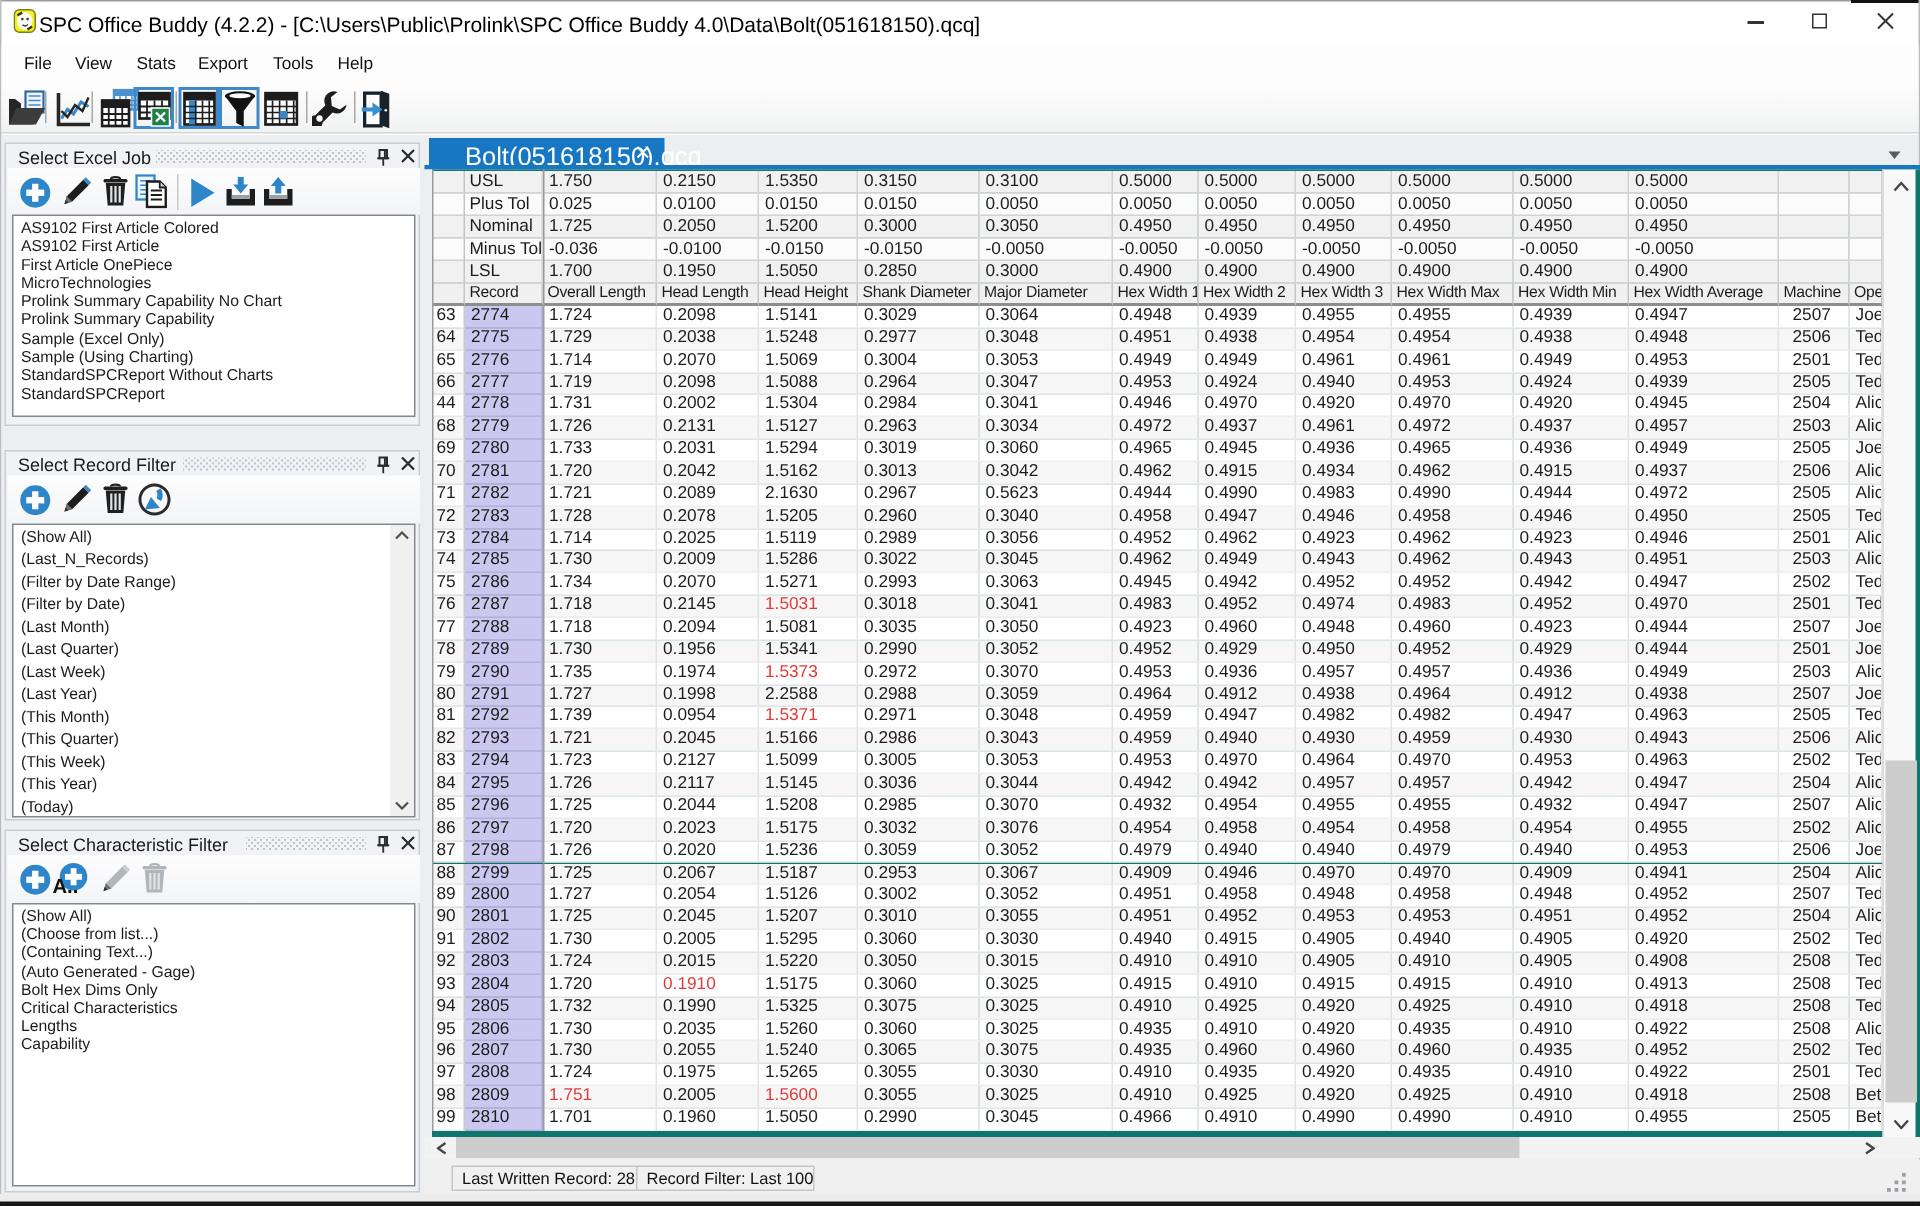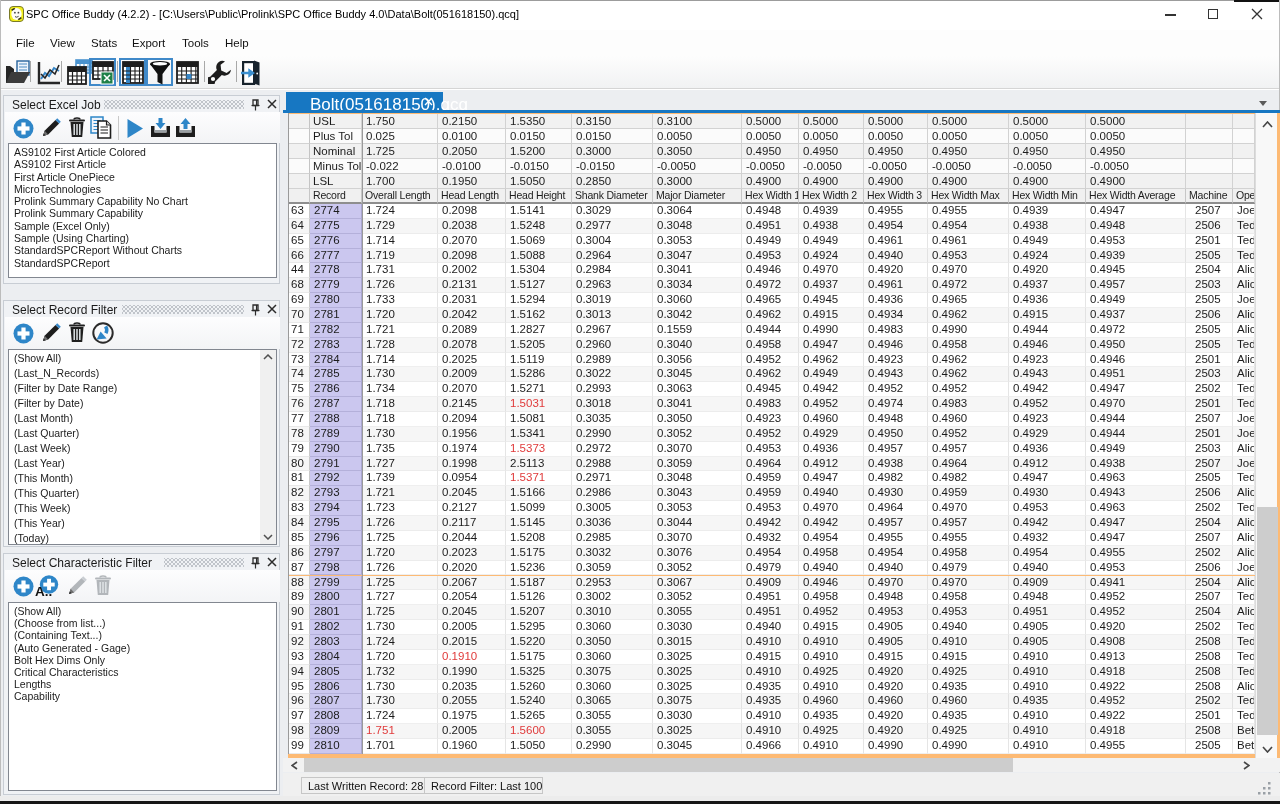--- a/index.html
+++ b/index.html
@@ -5,21 +5,21 @@
 html,body{width:1280px;height:804px;overflow:hidden;background:#fff;
  font-family:"Liberation Sans",sans-serif;-webkit-font-smoothing:antialiased}
 #win{position:absolute;left:0;top:0;width:1280px;height:804px;background:#fff;overflow:hidden}
 .abs{position:absolute}
 
 #topline{position:absolute;left:0;top:0;width:1280px;height:1px;background:#9c9c9c}
 #toplineblack{position:absolute;left:1234px;top:0;width:46px;height:2px;background:#111}
 #leftline{position:absolute;left:0;top:0;width:1px;height:801px;background:#bcbcbc}
 #rightline{position:absolute;right:0;top:0;width:1px;height:801px;background:#bcbcbc}
 #titlebar{position:absolute;left:1px;top:1px;width:1278px;height:29px;background:#fff}
-#title{position:absolute;left:26px;top:8px;font-size:11px;color:#000;white-space:pre}
+#title{position:absolute;left:26px;top:8px;font-size:14px;color:#000;white-space:pre}
 
 #menubar{position:absolute;left:1px;top:30px;width:1278px;height:26px;background:#fdfdfd}
 #menubar span{position:absolute;top:7px;font-size:11.5px;color:#111}
 
 #toolbar{position:absolute;left:1px;top:56px;width:1278px;height:33px;
  background:linear-gradient(#fdfdfd,#f1f2f3);border-bottom:1px solid #d5d5d5}
 .tsep{position:absolute;top:61px;width:1px;height:21px;background:#a8a8a8}
 .tbox{position:absolute;top:58px;width:27px;height:28px;border:2px solid #3f89c9}
 
 #mainbg{position:absolute;left:1px;top:90px;width:1278px;height:710px;background:#eceef1}
@@ -35,21 +35,21 @@
  overflow:hidden;color:#1b1b1b}
 .li{white-space:pre;overflow:hidden}
 .psep{position:absolute;width:1px;background:#c9c9c9}
 
 #tab{position:absolute;left:286px;top:92px;width:157px;height:18px;background:#1777c2}
 #tab span{position:absolute;left:24px;top:3px;font-size:17px;color:#fff}
 #tabline{position:absolute;left:283px;top:110px;width:997px;height:3px;background:#1777c2}
 #tabcaret{position:absolute;left:1259px;top:101px;width:0;height:0;
  border-left:4.5px solid rgba(0,0,0,0);border-right:4.5px solid rgba(0,0,0,0);border-top:5px solid #5a5a5a}
 
-#tablewrap{position:absolute;left:288px;top:113px;width:992px;height:645px;background:#fdba74}
+#tablewrap{position:absolute;left:288px;top:113px;width:992px;height:645px;background:#0f766e}
 #tablestrip{position:absolute;left:283px;top:113px;width:5px;height:659px;background:#eceef1}
 .trow{position:absolute;left:0;display:flex;width:967px}
 .trow>div{flex:0 0 auto;overflow:hidden;white-space:pre;font-size:11.5px;color:#1c1c1c;
  padding-left:4px;line-height:inherit}
 
 .c0{width:22px}
 .c1{width:52px}
 .c2{width:76px}
 .c3{width:68px}
 .c4{width:66px}
@@ -416,21 +416,21 @@
 <div class="c9">0.4950</div>
 <div class="c10">0.4950</div>
 <div class="c11">0.4950</div>
 <div class="c12">0.4950</div>
 <div class="c13"></div>
 <div class="c14"></div>
 </div>
 <div class="trow spec alt" style="top:46px;height:15px;line-height:14px">
 <div class="c0"></div>
 <div class="c1">Minus Tol</div>
-<div class="c2">-0.022</div>
+<div class="c2">-0.036</div>
 <div class="c3">-0.0100</div>
 <div class="c4">-0.0150</div>
 <div class="c5">-0.0150</div>
 <div class="c6">-0.0050</div>
 <div class="c7">-0.0050</div>
 <div class="c8">-0.0050</div>
 <div class="c9">-0.0050</div>
 <div class="c10">-0.0050</div>
 <div class="c11">-0.0050</div>
 <div class="c12">-0.0050</div>
@@ -605,23 +605,23 @@
 <div class="c11">0.4915</div>
 <div class="c12">0.4937</div>
 <div class="c13" style="padding-left:9px">2506</div>
 <div class="c14">Alic</div>
 </div>
 <div class="trow dat" style="top:209.88px;height:14.86px;line-height:13.86px">
 <div class="c0">71</div>
 <div class="c1">2782</div>
 <div class="c2">1.721</div>
 <div class="c3">0.2089</div>
-<div class="c4">1.2827</div>
+<div class="c4">2.1630</div>
 <div class="c5">0.2967</div>
-<div class="c6">0.1559</div>
+<div class="c6">0.5623</div>
 <div class="c7">0.4944</div>
 <div class="c8">0.4990</div>
 <div class="c9">0.4983</div>
 <div class="c10">0.4990</div>
 <div class="c11">0.4944</div>
 <div class="c12">0.4972</div>
 <div class="c13" style="padding-left:9px">2505</div>
 <div class="c14">Alic</div>
 </div>
 <div class="trow dat alt" style="top:224.74px;height:14.86px;line-height:13.86px">
@@ -758,21 +758,21 @@
 <div class="c11">0.4936</div>
 <div class="c12">0.4949</div>
 <div class="c13" style="padding-left:9px">2503</div>
 <div class="c14">Alic</div>
 </div>
 <div class="trow dat alt" style="top:343.62px;height:14.86px;line-height:13.86px">
 <div class="c0">80</div>
 <div class="c1">2791</div>
 <div class="c2">1.727</div>
 <div class="c3">0.1998</div>
-<div class="c4">2.5113</div>
+<div class="c4">2.2588</div>
 <div class="c5">0.2988</div>
 <div class="c6">0.3059</div>
 <div class="c7">0.4964</div>
 <div class="c8">0.4912</div>
 <div class="c9">0.4938</div>
 <div class="c10">0.4964</div>
 <div class="c11">0.4912</div>
 <div class="c12">0.4938</div>
 <div class="c13" style="padding-left:9px">2507</div>
 <div class="c14">Joe</div>

